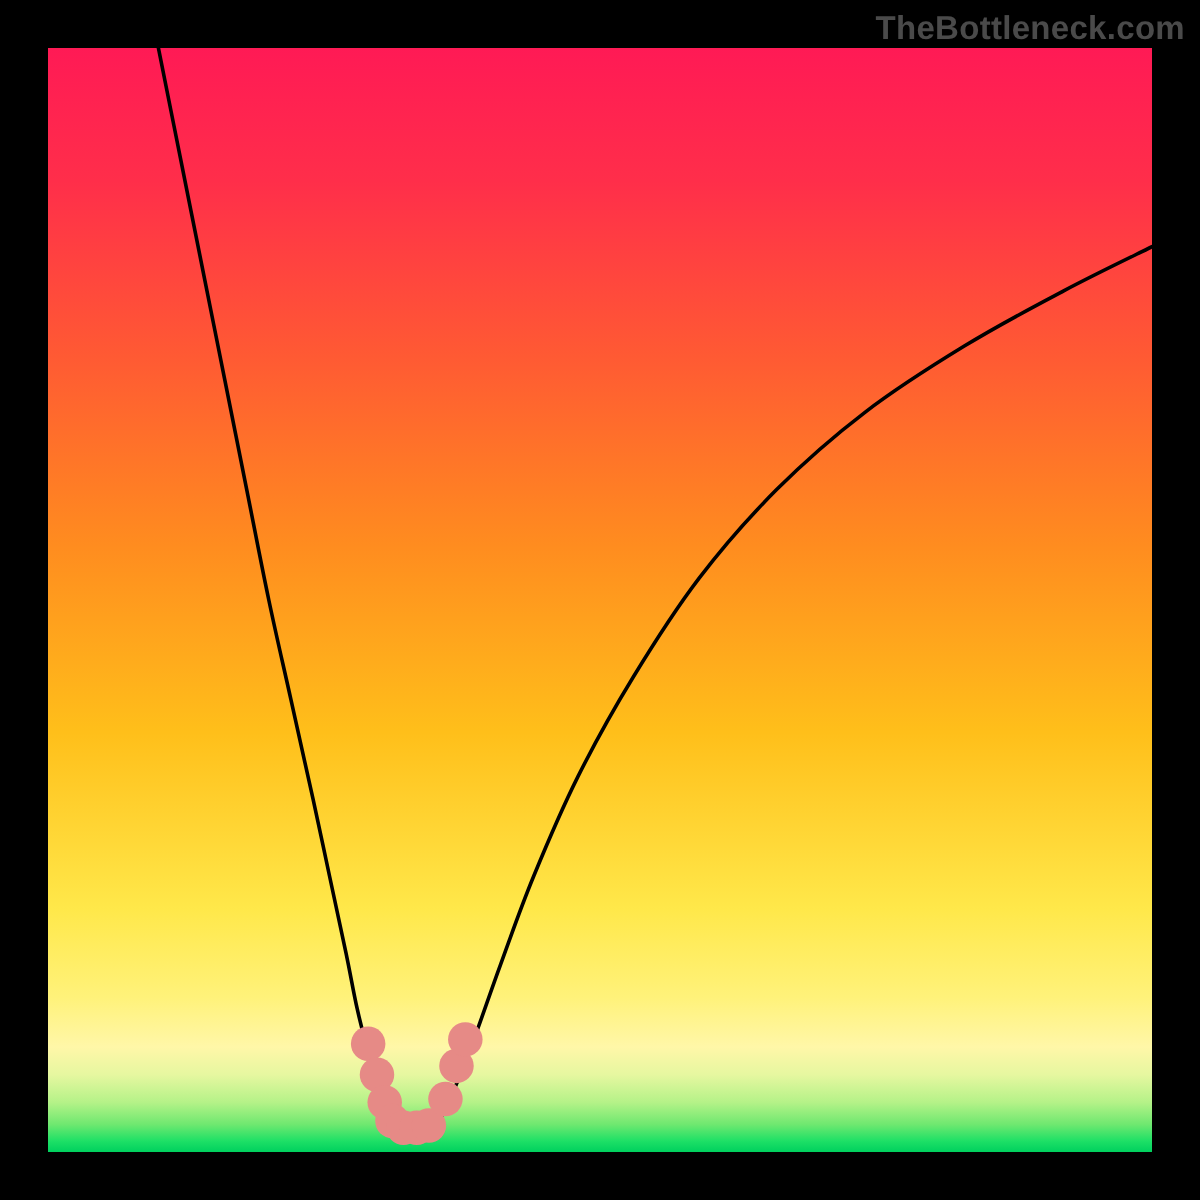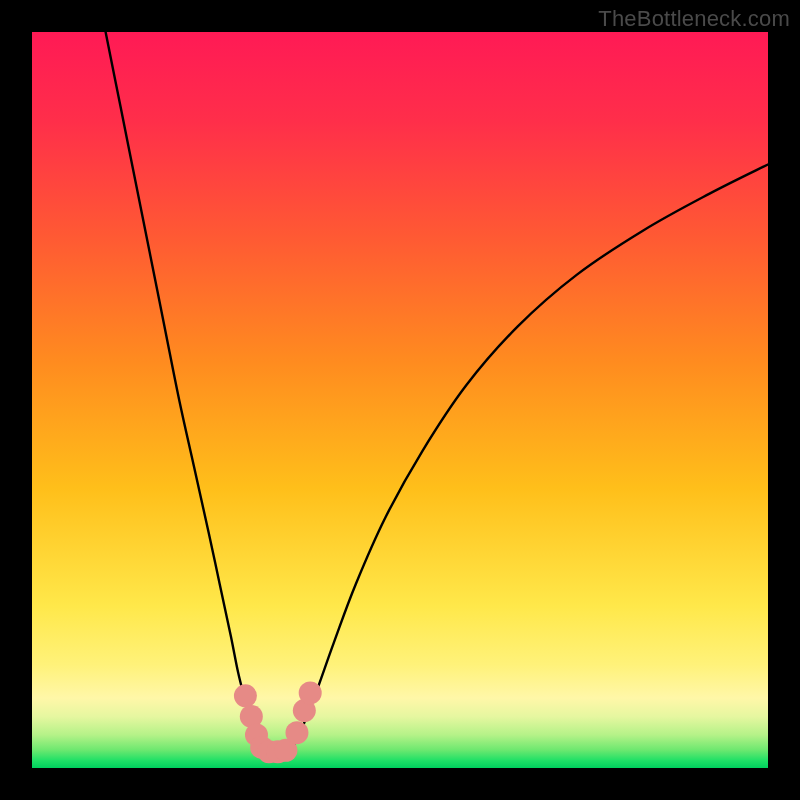--- a/index.html
+++ b/index.html
@@ -24,21 +24,21 @@
     width: 736px;
     height: 736px;
     overflow: hidden;
   }
   .watermark {
     position: absolute;
     top: 6px;
     right: 10px;
     color: #4a4a4a;
     font-size: 22px;
-    font-weight: 400;
+    font-weight: 700;
     letter-spacing: 0.2px;
   }
   
   svg.bg, svg.curve {
     position: absolute;
     top: 0; left: 0;
     width: 736px; height: 736px;
   }
 </style>
 </head>

